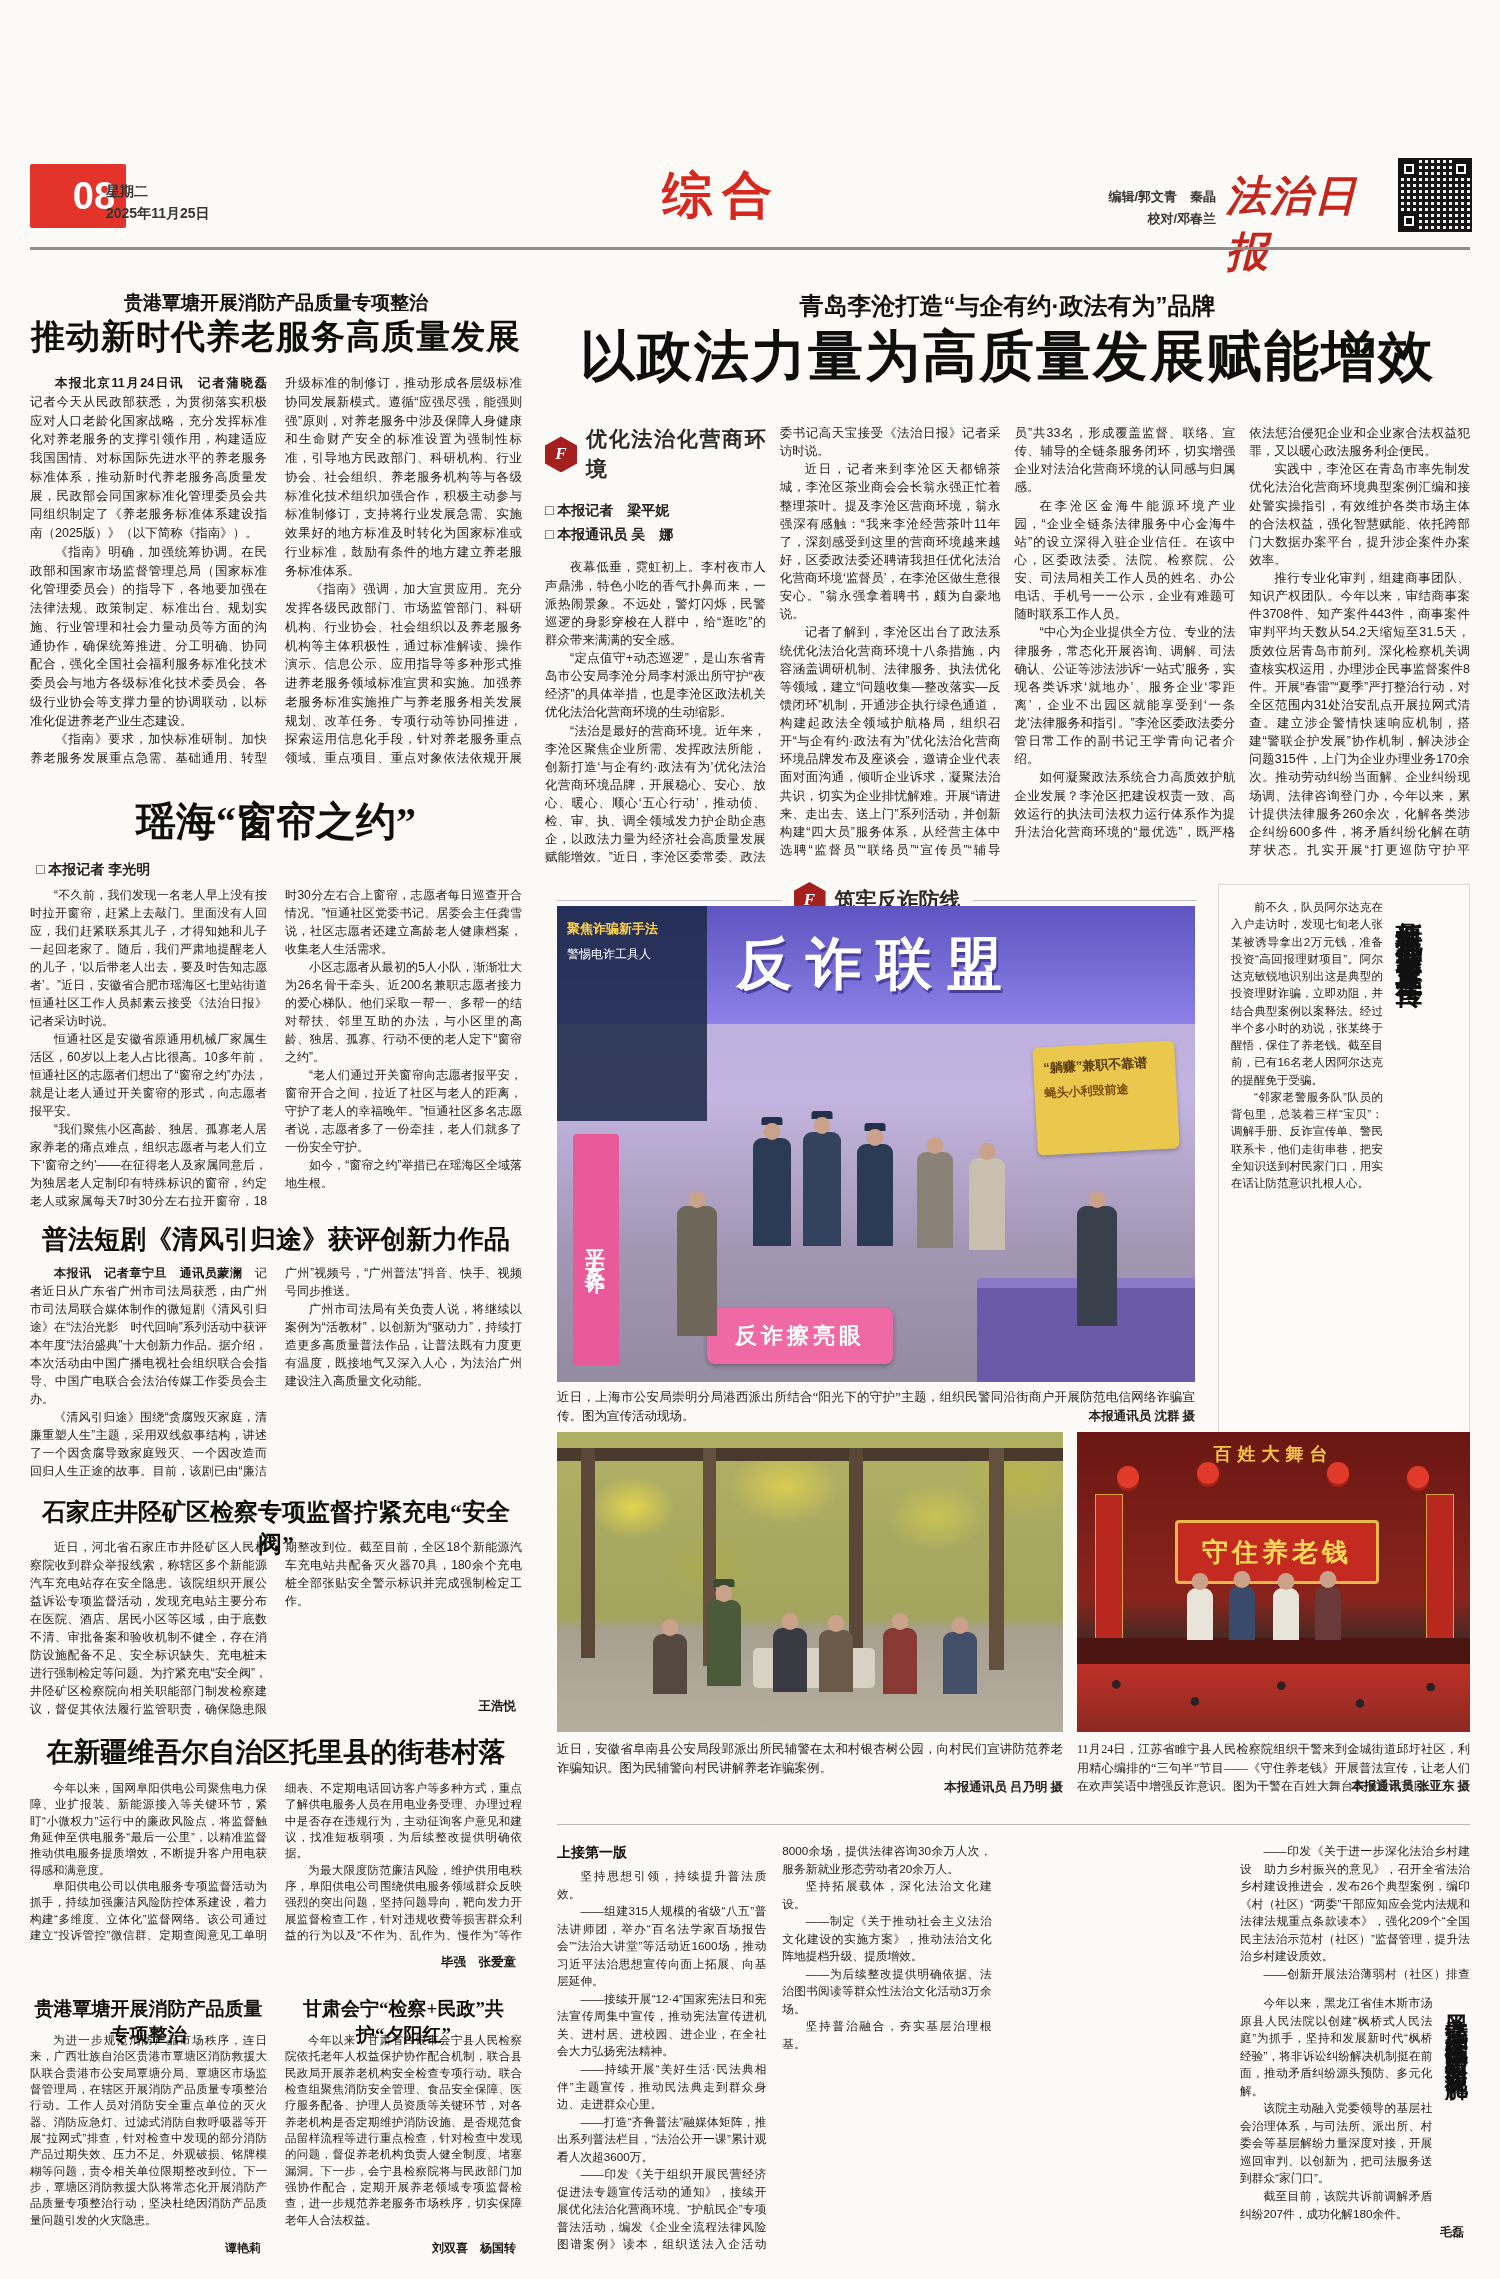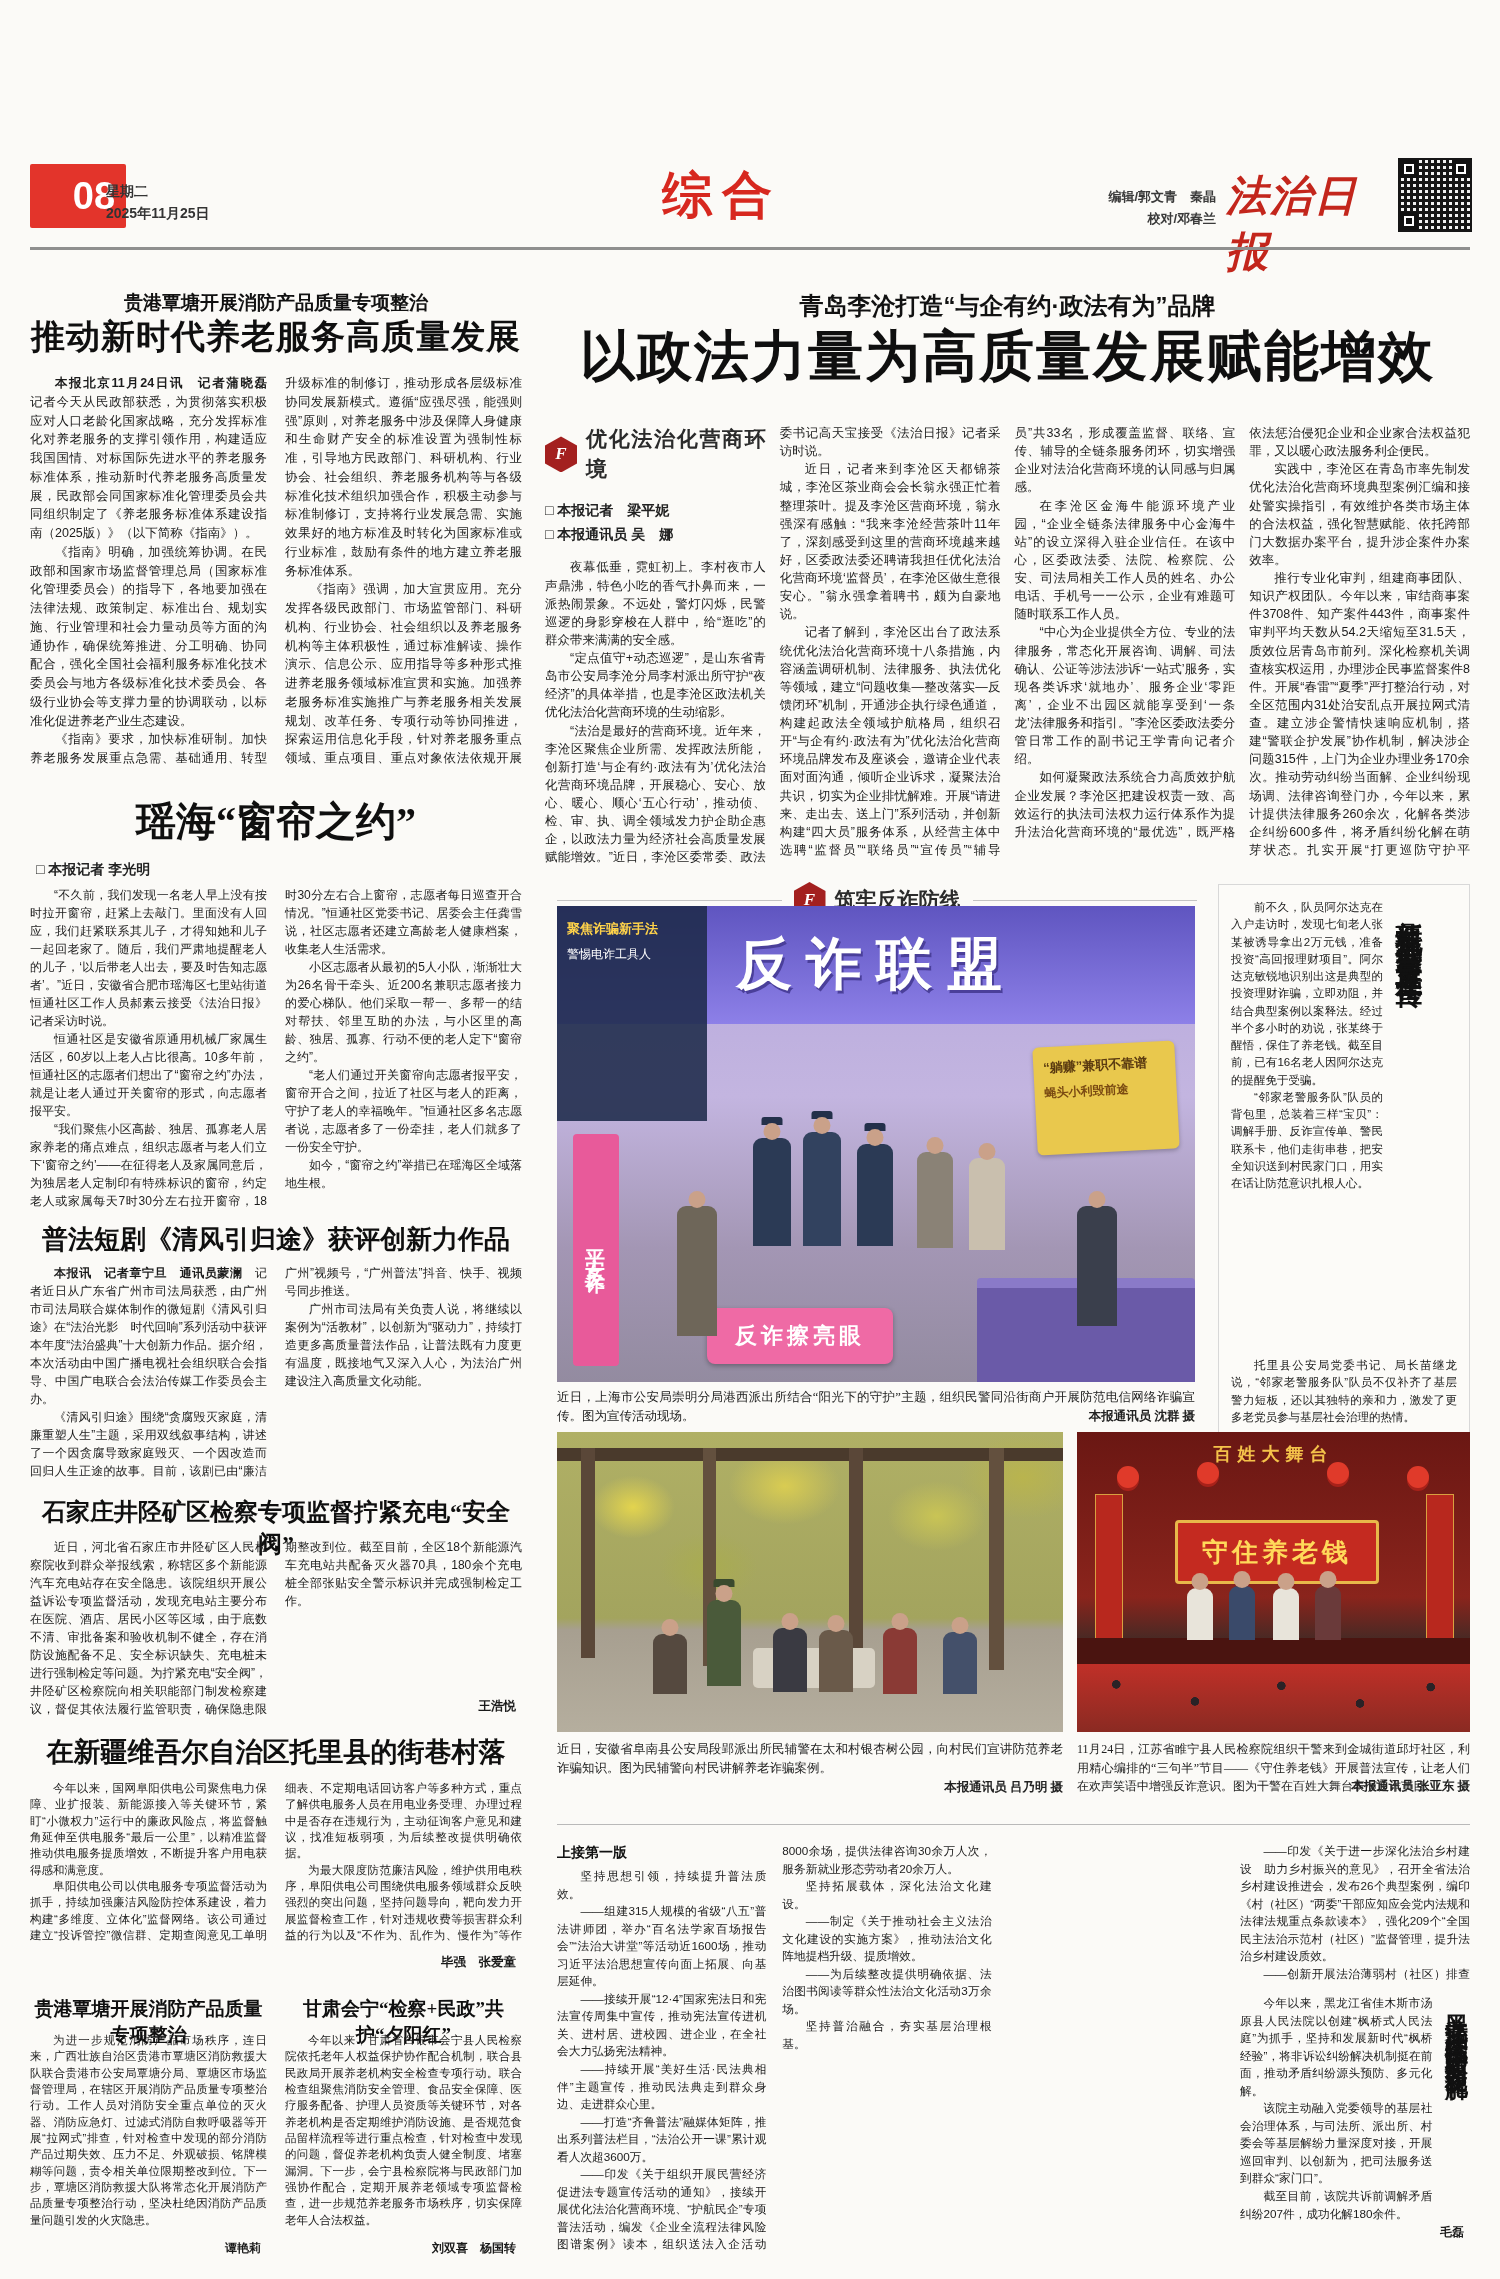--- a/index.html
+++ b/index.html
@@ -231,21 +231,20 @@
 
   <div class="abs" style="left:1218px;top:884px;width:252px;height:560px;border:1px solid #d8d8d8;
        padding:14px 12px;box-sizing:border-box;background:#fcfbf8;">
     <div style="display:flex;gap:10px;">
       <div class="body-block" style="width:152px;height:452px;font-size:11.5px;line-height:1.5;">
       <p class="para">前不久，队员阿尔达克在入户走访时，发现七旬老人张某被诱导拿出2万元钱，准备投资“高回报理财项目”。阿尔达克敏锐地识别出这是典型的投资理财诈骗，立即劝阻，并结合典型案例以案释法。经过半个多小时的劝说，张某终于醒悟，保住了养老钱。截至目前，已有16名老人因阿尔达克的提醒免于受骗。</p>
           <p class="para">“邻家老警服务队”队员的背包里，总装着三样“宝贝”：调解手册、反诈宣传单、警民联系卡，他们走街串巷，把安全知识送到村民家门口，用实在话让防范意识扎根人心。</p>
         </div>
       <div class="vtitle" style="font-size:27px;height:452px;line-height:1.15;">新疆托里『邻家老警』开展反诈宣传</div>
     </div>
-    <p class="para" style="font-size:11.5px;line-height:1.5;text-align:justify;margin-top:6px;">托里县公安局党委书记、局长苗继龙说，“邻家老警服务队”队员不仅补齐了基层警力短板，还以其独特的亲和力，激发了更多老党员参与基层社会治理的热情。</p>
   </div>
 
   <div class="abs photo" style="left:557px;top:1432px;width:506px;height:300px;
        background:
          radial-gradient(60px 45px at 15% 25%,#e3d44e 0%,transparent 70%),
          radial-gradient(80px 55px at 45% 18%,#d9cc52 0%,transparent 70%),
          radial-gradient(70px 50px at 75% 28%,#c9c455 0%,transparent 70%),
          radial-gradient(90px 60px at 92% 15%,#b9b44e 0%,transparent 70%),
          radial-gradient(70px 50px at 30% 45%,#a9ac50 0%,transparent 70%),
          linear-gradient(180deg,#b0b065 0%,#a3a45e 62%,#a79f90 66%,#b5ae9e 100%);">

